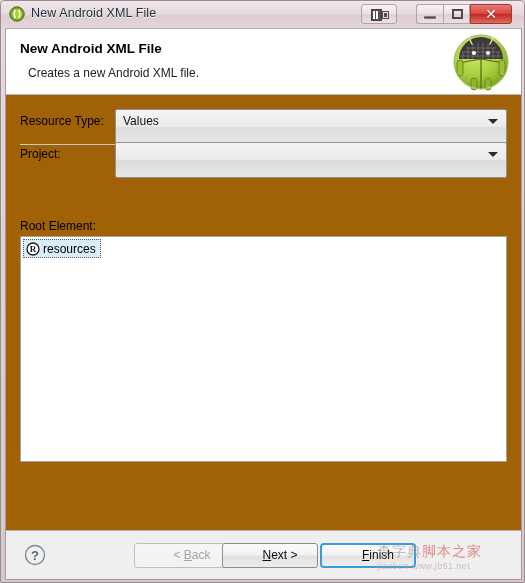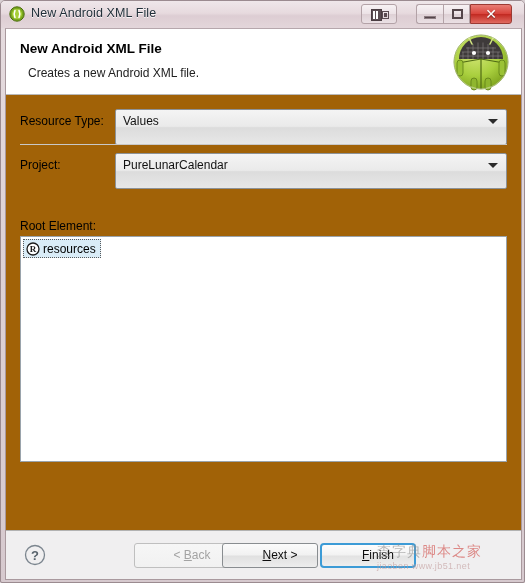--- a/index.html
+++ b/index.html
@@ -295,24 +295,23 @@
       <div class="row" style="top:14px;">
         <span class="row-label">Resource Type:</span>
         <div class="combo">
           <span class="val">Values</span>
           <span class="arrow"></span>
         </div>
       </div>
 
       <div class="hr" style="top:49px;"></div>
 
-      <div class="row" style="top:58px;padding-left:41px;">
+      <div class="row" style="top:47px;padding-left:41px;">
         <span class="row-label">Project:</span>
         <div class="combo">
-          <span class="val">PureLunarCalendar</span>
           <span class="arrow"></span>
         </div>
       </div>
 
 
       <div class="section-label" style="top:124px;">Root Element:</div>
 
       <div class="listbox" style="top:141px;height:226px;">
         <div class="list-item">
           <span class="ritem-icon">

